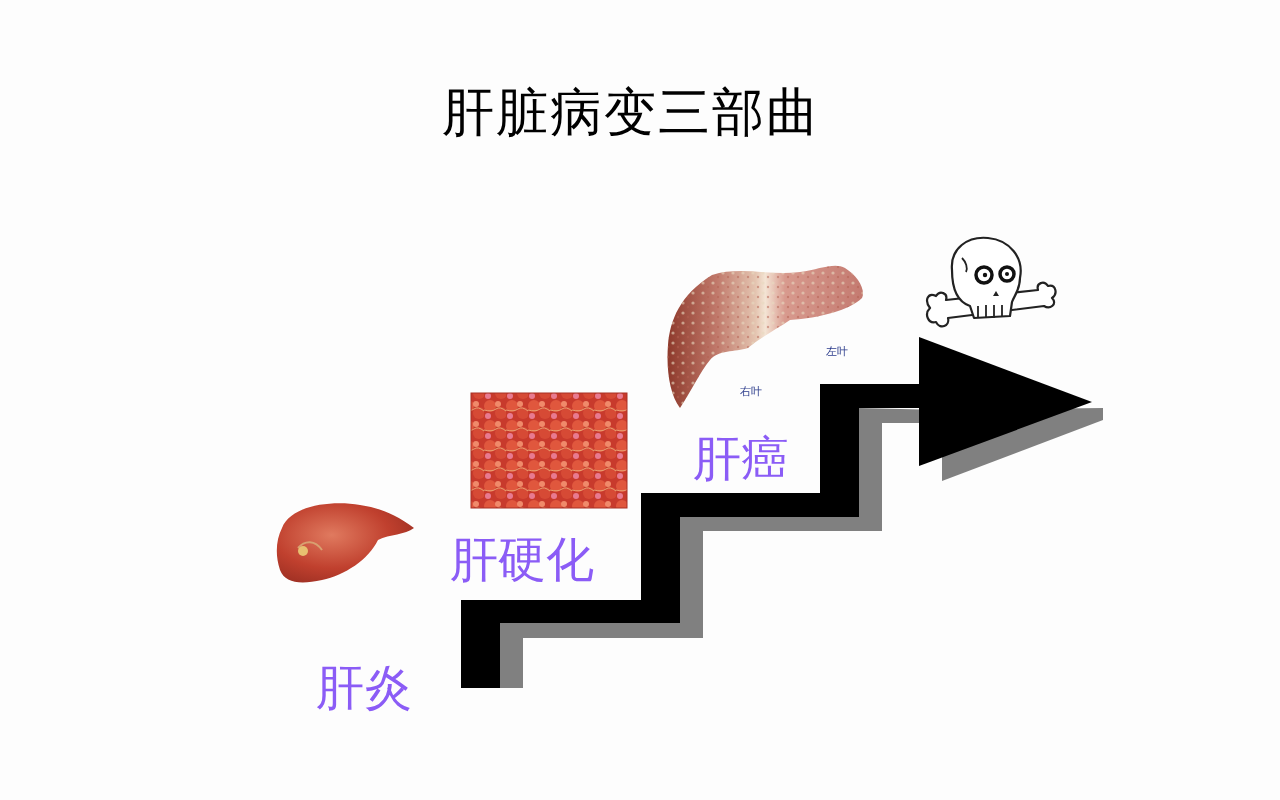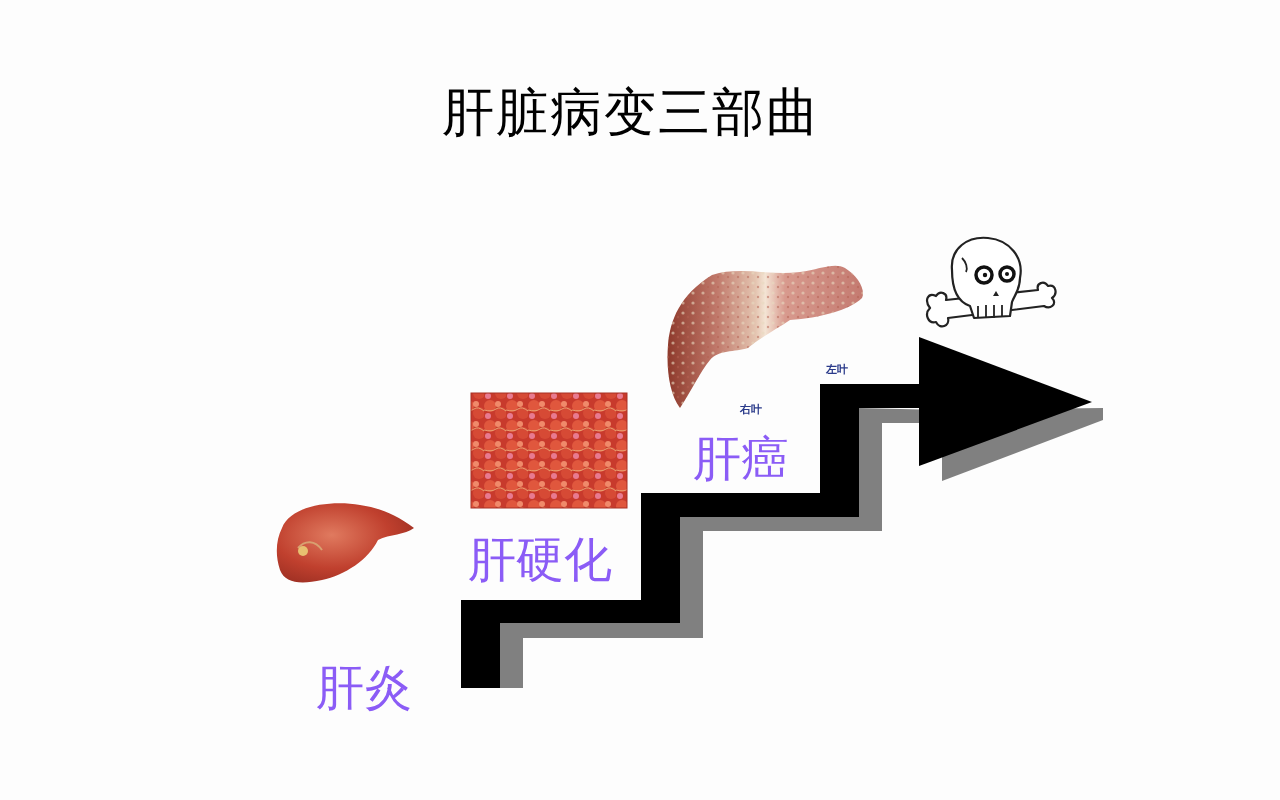--- a/index.html
+++ b/index.html
@@ -13,23 +13,22 @@
     position:absolute; left:0; top:78px; width:1262px;
     text-align:center; font-size:52px; letter-spacing:2px; color:#000000;
     font-family:"DejaVu Sans", sans-serif;
   }
   .stage-label {
     position:absolute; font-size:48px; color:#8b5cf6;
     font-family:"DejaVu Serif", serif;
     white-space:nowrap;
   }
   .lobe-label {
-    position:absolute; font-size:11px; color:#2a3a8a; font-weight:bold;
+    position:absolute; font-size:11px; color:#2a3a8a; font-weight:normal;
     font-family:"DejaVu Sans", sans-serif;
-    margin-top:18px;
   }
   svg.layer { position:absolute; left:0; top:0; }
 </style>
 </head>
 <body>
 
 <div class="title">肝脏病变三部曲</div>
 
 <svg class="layer" width="1280" height="800">
 
@@ -66,21 +65,21 @@
       <circle cx="6" cy="6" r="6" fill="#e0573d"></circle>
       <circle cx="17" cy="13" r="6" fill="#d64a35"></circle>
       <circle cx="14" cy="4" r="3" fill="#f08a6a"></circle>
       <circle cx="4" cy="16" r="3" fill="#e87a90"></circle>
       <path d="M0 10 Q8 12 12 9 T22 11" stroke="#e8a070" stroke-width="1" fill="none"></path>
     </pattern>
   </defs>
   <rect x="471" y="393" width="156" height="115" fill="url(#nod)"></rect>
   <rect x="471" y="393" width="156" height="115" fill="none" stroke="#a83024" stroke-width="1"></rect>
 </svg>
-<div class="stage-label" style="left:468px;top:528px;">肝硬化</div>
+<div class="stage-label" style="left:450px;top:528px;">肝硬化</div>
 
 <svg class="layer" width="1280" height="800">
   <defs>
     <linearGradient id="lg3" x1="0" y1="0" x2="1" y2="0">
       <stop offset="0%" stop-color="#8e3a2c"></stop>
       <stop offset="25%" stop-color="#c0786a"></stop>
       <stop offset="45%" stop-color="#e4c4b0"></stop>
       <stop offset="50%" stop-color="#f4e4d4"></stop>
       <stop offset="60%" stop-color="#d89a8e"></stop>
       <stop offset="100%" stop-color="#c47a70"></stop>

